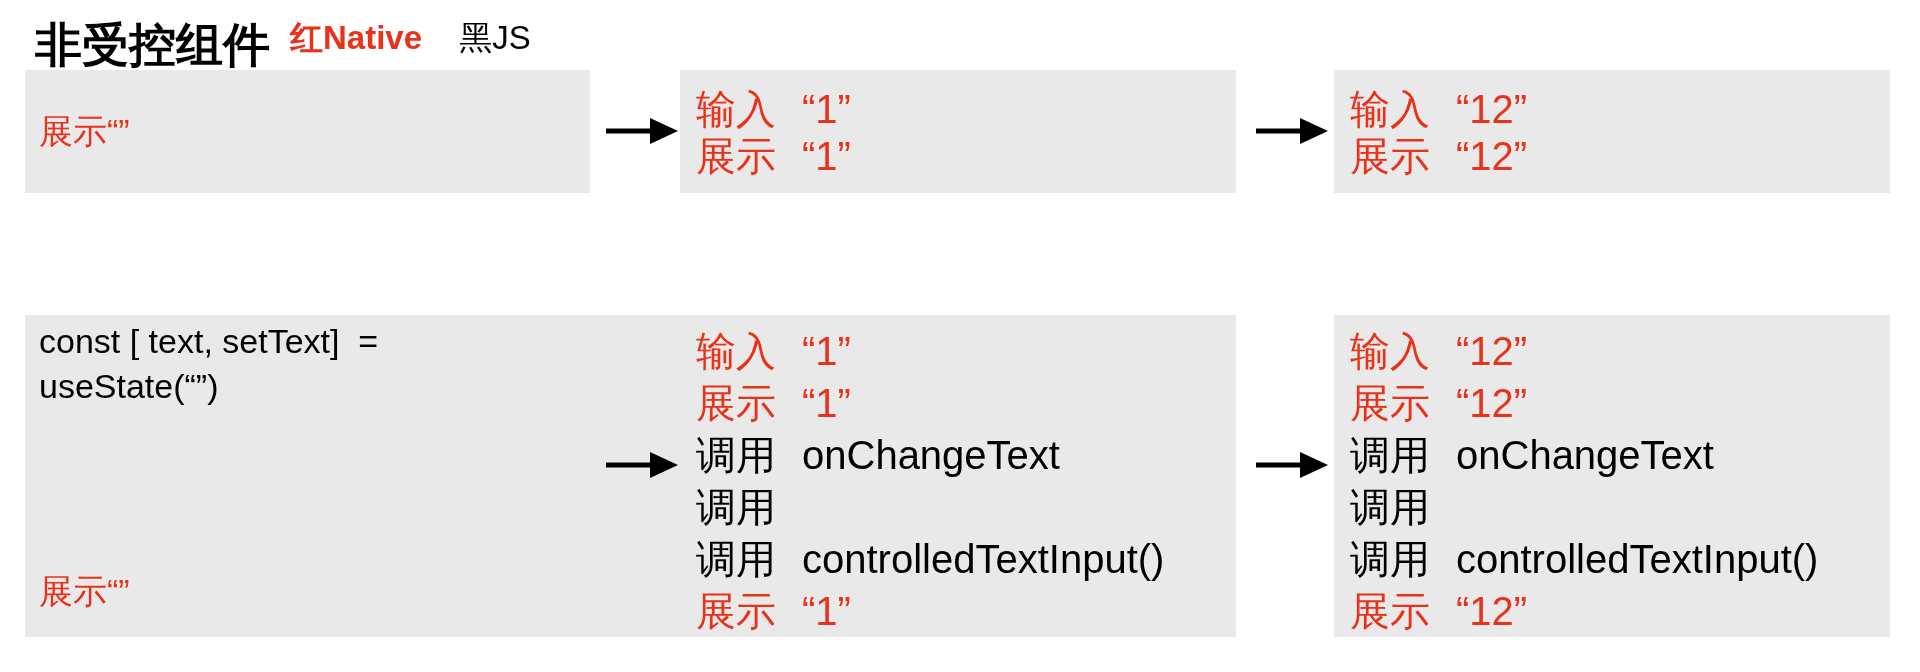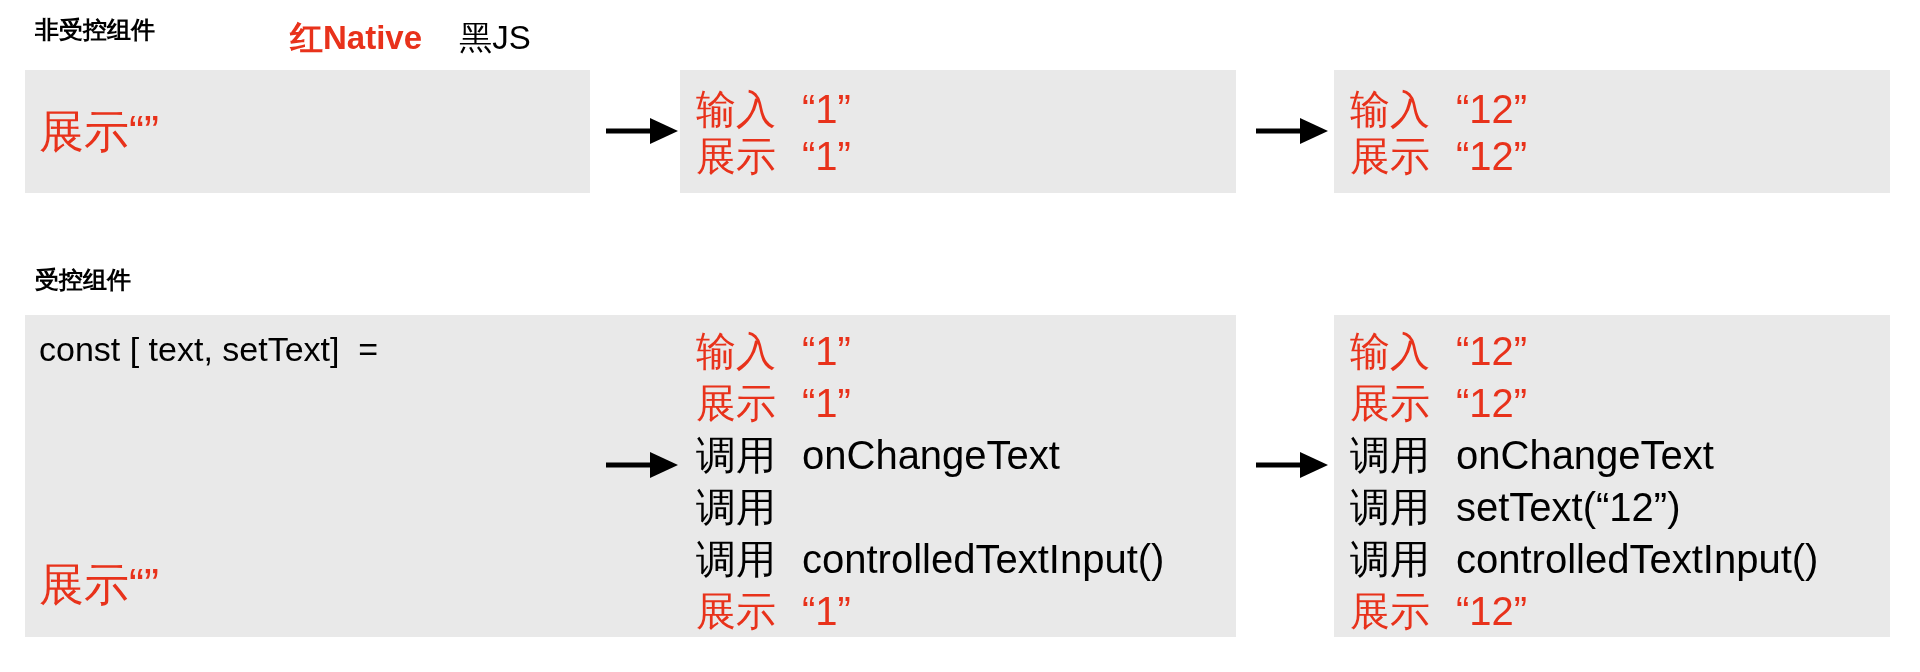--- a/index.html
+++ b/index.html
@@ -10,21 +10,21 @@
   }
   .stage {
     position: relative;
     width: 1920px;
     height: 672px;
     background: var(--page-bg, #ffffff);
     overflow: hidden;
   }
   .title {
     position: absolute;
-    font-size: 24px;
+    font-size: 47px;
     font-weight: 700;
     color: var(--black, #000);
     white-space: nowrap;
   }
   #title-uncontrolled { left: 35px; top: 14px; }
   #title-controlled  { left: 35px; top: 264px; }
 
   .legend { position: absolute; top: 16px; left: 290px; font-size: 33px; white-space: nowrap; }
   .legend .legend-native { color: var(--red, #e8321b); margin-right: 28px; font-weight: bold; }
   .legend .legend-js { color: var(--black, #000); margin-top: 12px; }
@@ -32,34 +32,34 @@
   .box {
     position: absolute;
     background: var(--box-bg, #e9e9e9);
     box-sizing: border-box;
   }
   
   #u-box1 { left: 25px;   top: 70px; width: 565px; height: 123px; display: flex; align-items: center; padding: 0 14px; }
   #u-box2 { left: 680px;  top: 70px; width: 556px; height: 123px; padding: 16px 16px 0; }
   #u-box3 { left: 1334px; top: 70px; width: 556px; height: 123px; padding: 16px 16px 0; }
   
-  #c-box1 { left: 25px;   top: 315px; width: 663px; height: 322px; display: flex; flex-direction: column; justify-content: space-between; padding: 12px 14px 22px; }
+  #c-box1 { left: 25px;   top: 315px; width: 663px; height: 322px; display: flex; flex-direction: column; justify-content: space-between; padding: 4px 14px 22px; }
   #c-box2 { left: 680px;  top: 315px; width: 556px; height: 322px; padding: 10px 16px 0; }
   #c-box3 { left: 1334px; top: 315px; width: 556px; height: 322px; padding: 10px 16px 0; }
 
   .row { display: flex; font-size: 40px; }
   .rows-sm .row { line-height: 47px; }
   .rows-lg .row { line-height: 52px; }
   .row .lbl { min-width: 70px; margin-right: 26px; white-space: nowrap; }
   .row .val { white-space: pre; }
 
   .red   { color: var(--red, #e8321b); }
   .black { color: var(--black, #000); }
 
-  .single { font-size: 45px; white-space: pre; }
+  .single { font-size: 34px; white-space: pre; }
 
   .code { font-size: 34px; }
   .code .code-line { line-height: 45px; white-space: pre; }
 
   .arrow { position: absolute; width: 72px; height: 28px; }
   .arrow line    { stroke: var(--black, #000); stroke-width: 5; }
   .arrow polygon { fill: var(--black, #000); }
   #arrow-u1 { left: 606px;  top: 117px; }
   #arrow-u2 { left: 1256px; top: 117px; }
   #arrow-c1 { left: 606px;  top: 451px; }
@@ -105,25 +105,25 @@
     <div class="row red">
       <span class="lbl">输入</span>
       <span class="val">“12”</span>
     </div>
     <div class="row red">
       <span class="lbl">展示</span>
       <span class="val">“12”</span>
     </div>
   </div>
 
-  <div class="title" id="title-controlled">受控组件</div>
 
   <div class="box" id="c-box1">
     <div class="code black">
       <div class="code-line">const [ text, setText]  =</div>
+      <div class="code-line">useState(“”)</div>
     </div>
     <div class="single red">展示“”</div>
   </div>
 
   <svg class="arrow" id="arrow-c1" viewBox="0 0 72 28">
     <line x1="0" y1="14" x2="48" y2="14"></line>
     <polygon points="44,1 72,14 44,27"></polygon>
   </svg>
 
   <div class="box rows-lg" id="c-box2">
@@ -165,21 +165,20 @@
     <div class="row red">
       <span class="lbl">展示</span>
       <span class="val">“12”</span>
     </div>
     <div class="row black">
       <span class="lbl">调用</span>
       <span class="val">onChangeText</span>
     </div>
     <div class="row black">
       <span class="lbl">调用</span>
-      <span class="val">setText(“12”)</span>
     </div>
     <div class="row black">
       <span class="lbl">调用</span>
       <span class="val">controlledTextInput()</span>
     </div>
     <div class="row red">
       <span class="lbl">展示</span>
       <span class="val">“12”</span>
     </div>
   </div>

